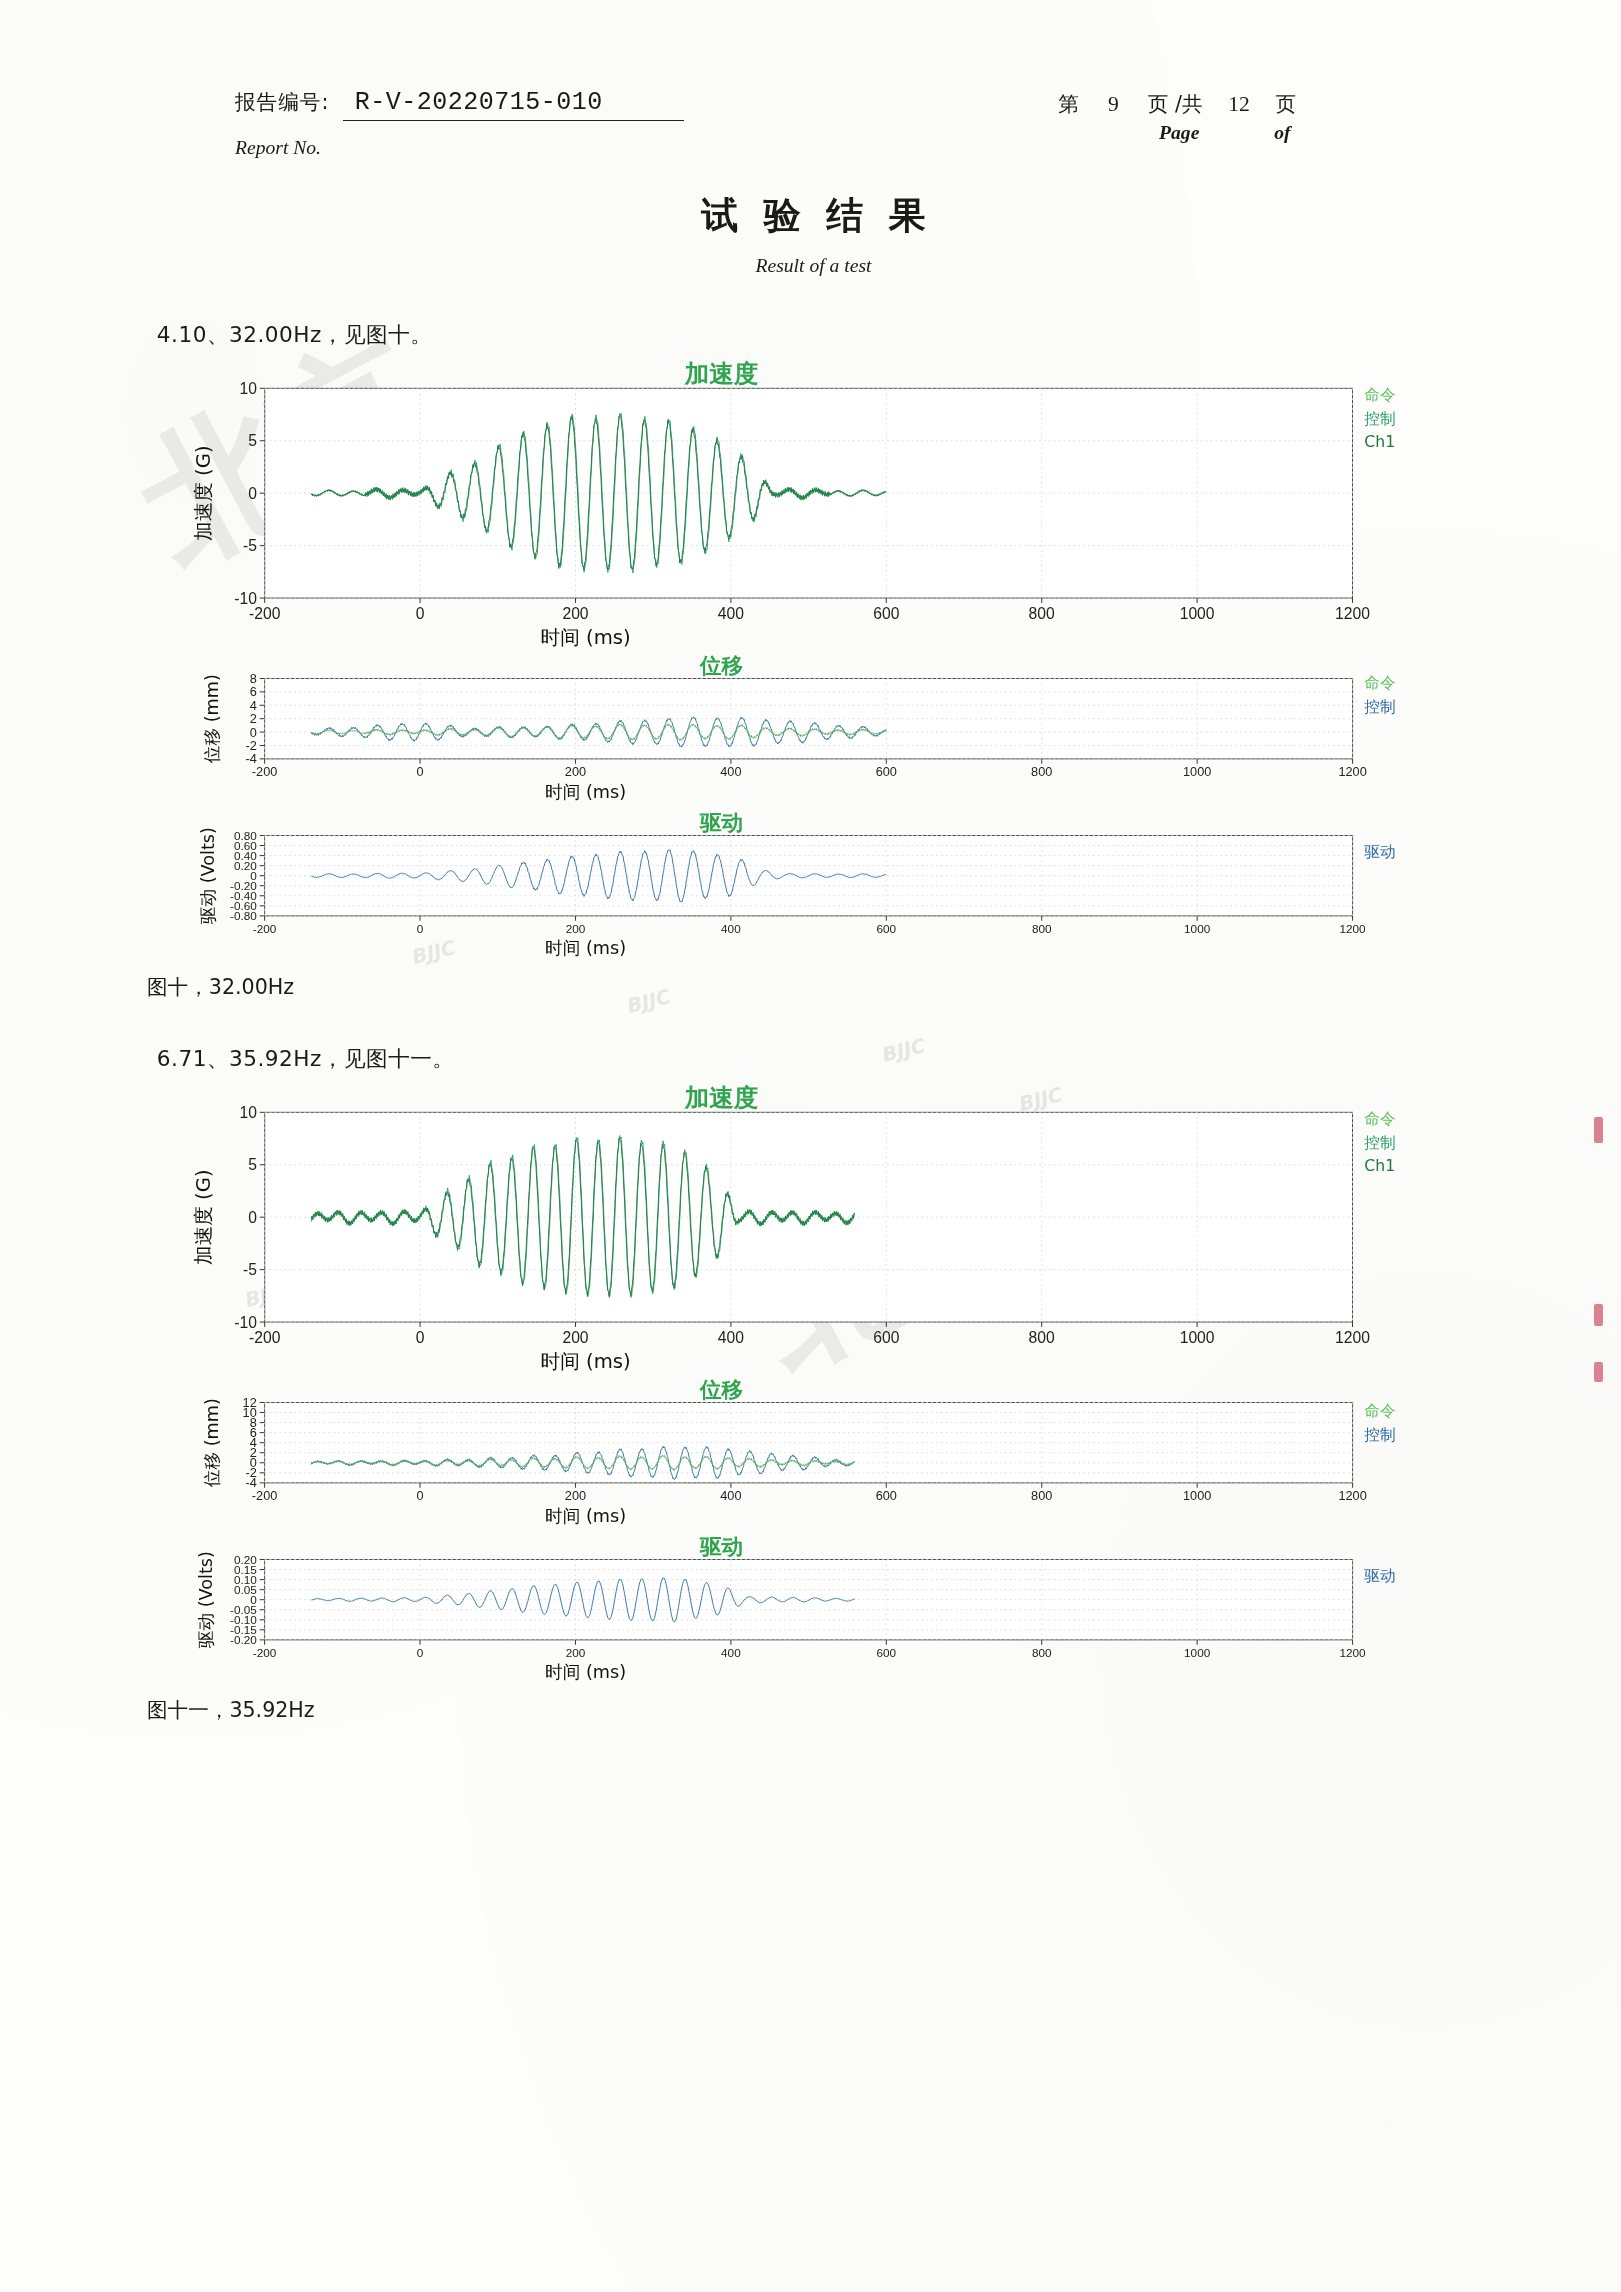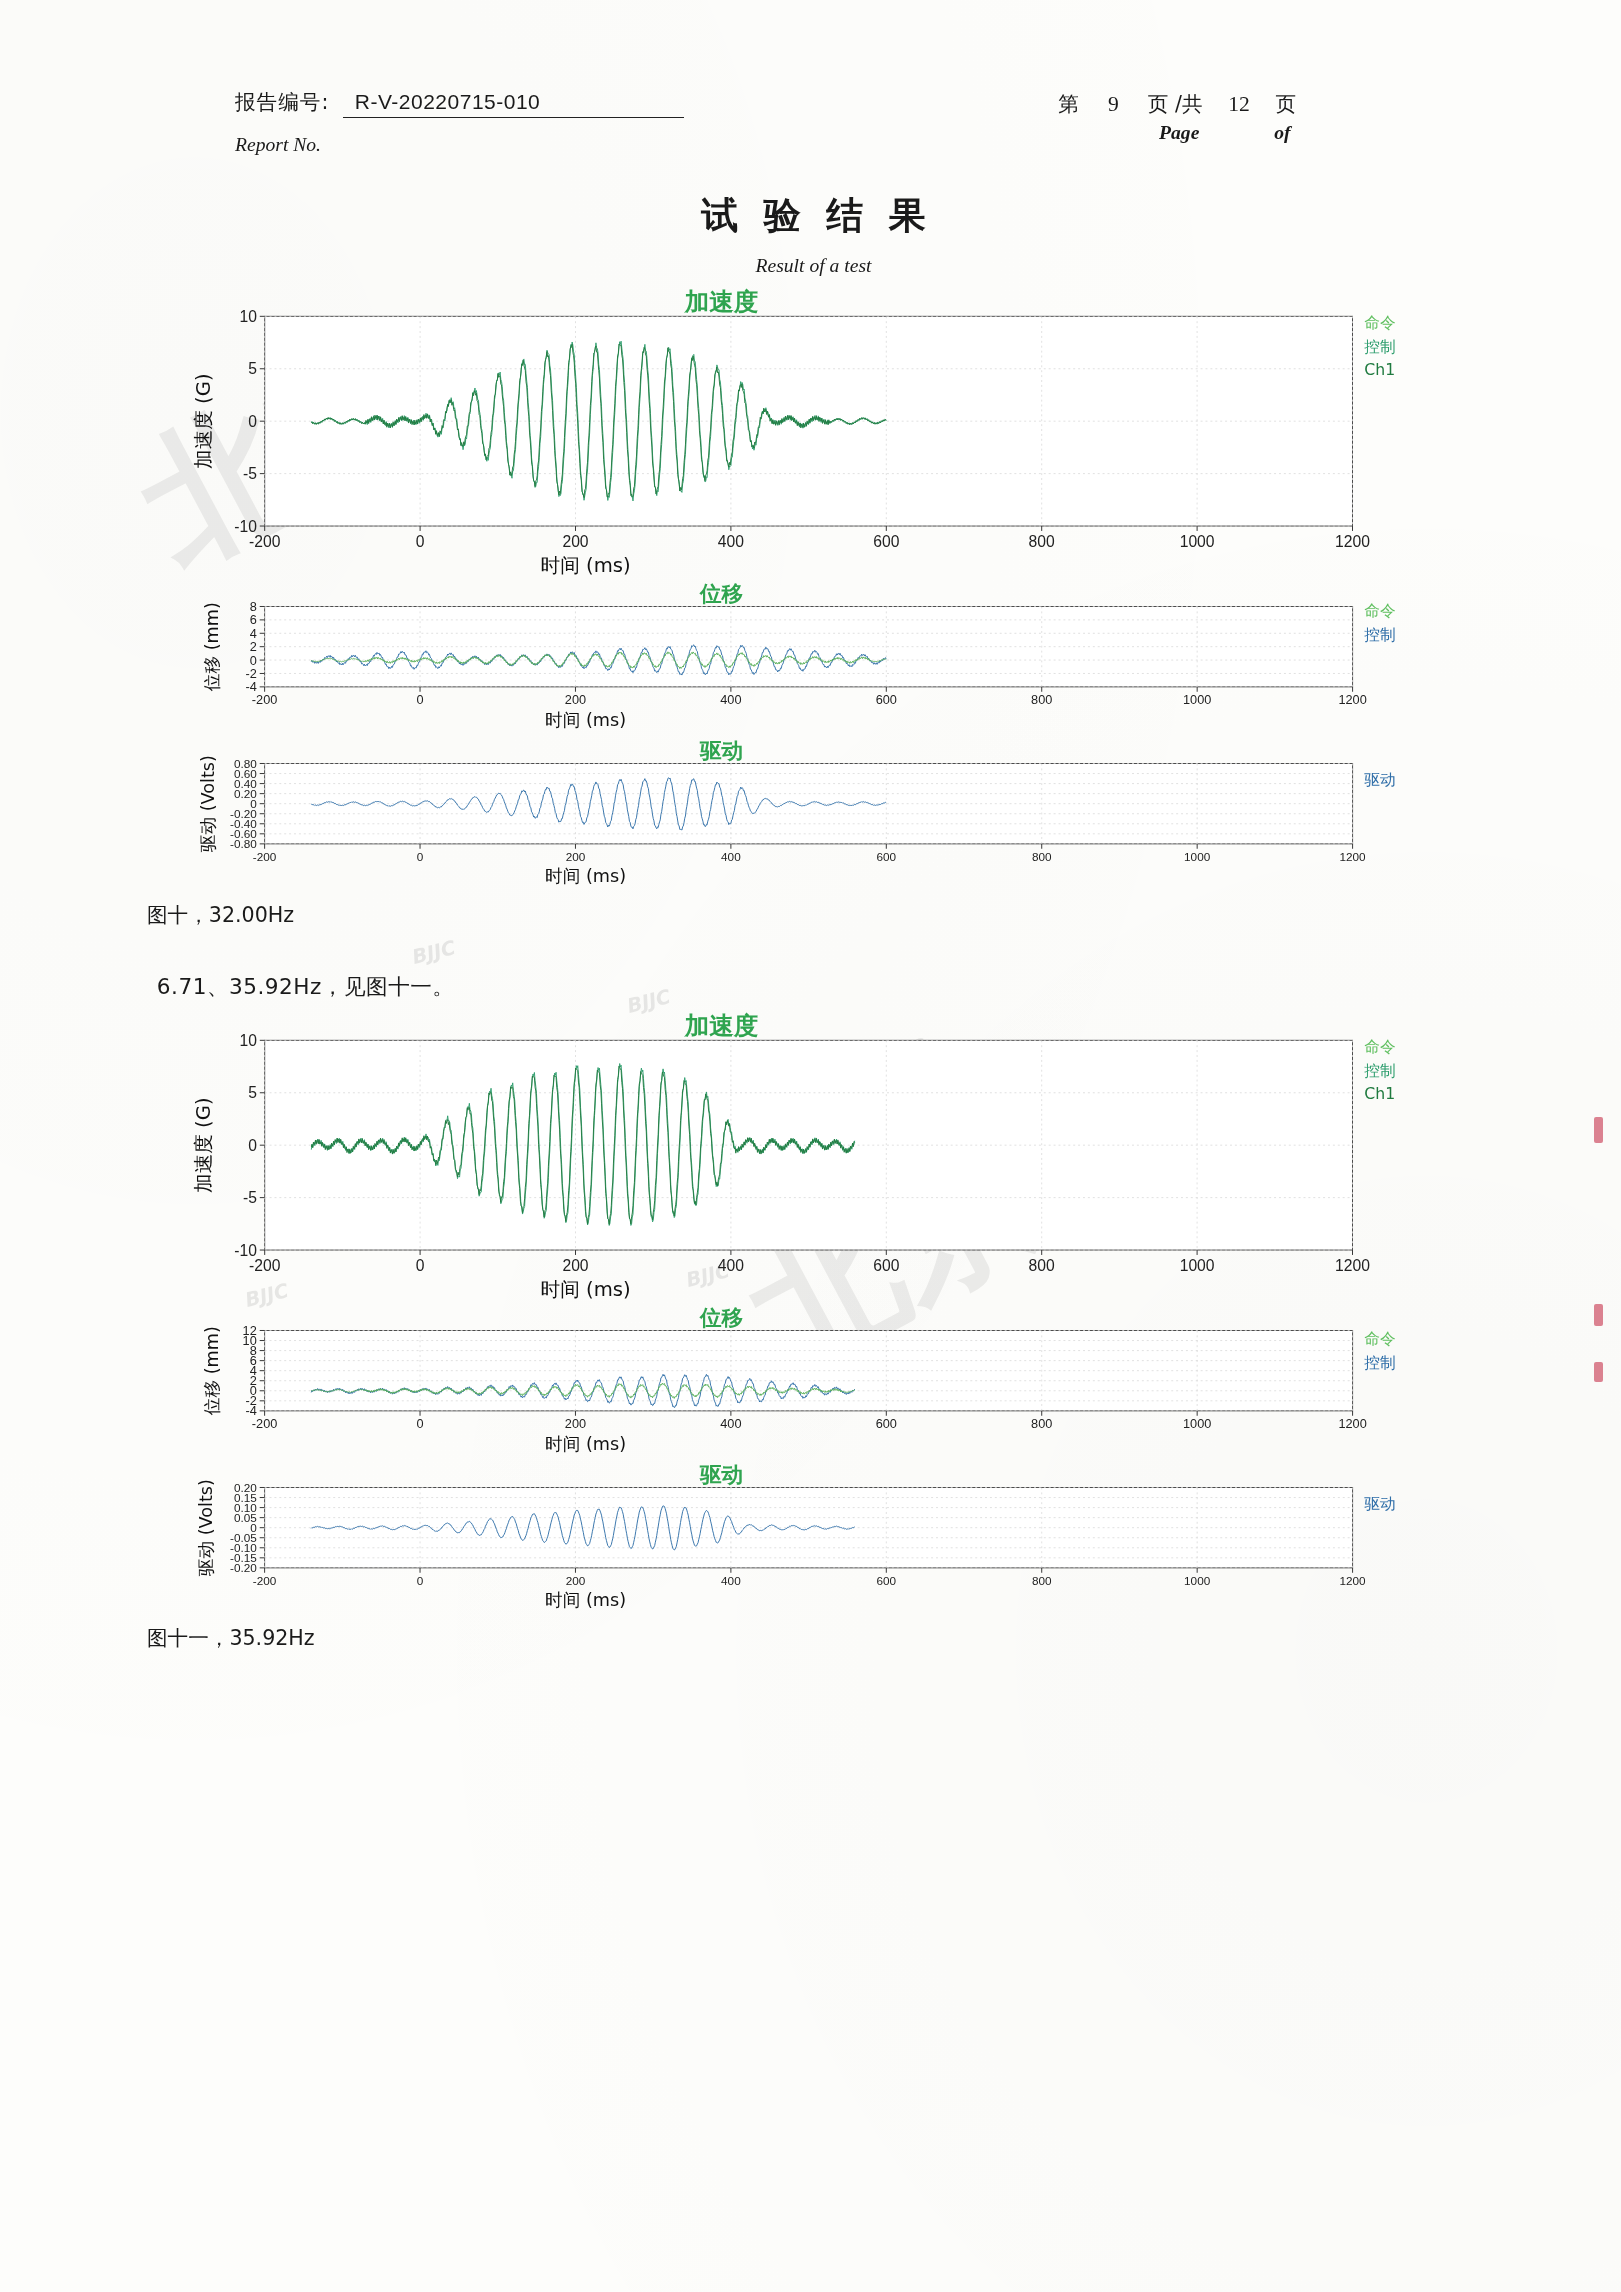--- a/index.html
+++ b/index.html
@@ -58,22 +58,22 @@
   .hdr-left .rowline {
     display: flex;
     align-items: baseline;
   }
   .rep-no-box {
     display: inline-block;
     min-width: 323px;
     border-bottom: 1.6px solid #222;
     margin-left: 13.7px;
     padding: 0 5.9px 2.9px 11.8px;
-    font-family: Liberation Sans, sans-serif;
-    font-size: 21px;
+    font-family: Liberation Mono, monospace;
+    font-size: 25px;
     letter-spacing: 0.5px;
   }
   .hdr-left .under {
     margin-left: 0px;
   }
   .hdr-right {
     position: absolute;
     right: 9.8px;
     top: 2px;
     text-align: left;
@@ -223,20 +223,21 @@
           <span>Page</span>
           <span style="display:inline-block; width:65px;"></span>
           <span>of</span>
         </div>
       </div>
     </div>
 
     <div class="title-cn">试验结果</div>
     <div class="title-en">Result of a test</div>
 
+    <div class="sec-head">4.10、32.00Hz，见图十。</div>
 
     <div class="figure">
       <div class="plot">
         <svg id="svg-fig10-accel" width="1333" height="294" viewBox="0 0 1360 300">
             <rect x="120" y="34" width="1110" height="214" fill="#ffffff" stroke="#4a4a4a" stroke-width="1"></rect>
             <line x1="120" y1="34" x2="120" y2="248" stroke="#d8d8d8" stroke-width="0.8" stroke-dasharray="2,3"></line>
             <line x1="278.57142857142856" y1="34" x2="278.57142857142856" y2="248" stroke="#d8d8d8" stroke-width="0.8" stroke-dasharray="2,3"></line>
             <line x1="437.1428571428571" y1="34" x2="437.1428571428571" y2="248" stroke="#d8d8d8" stroke-width="0.8" stroke-dasharray="2,3"></line>
             <line x1="595.7142857142857" y1="34" x2="595.7142857142857" y2="248" stroke="#d8d8d8" stroke-width="0.8" stroke-dasharray="2,3"></line>
             <line x1="754.2857142857142" y1="34" x2="754.2857142857142" y2="248" stroke="#d8d8d8" stroke-width="0.8" stroke-dasharray="2,3"></line>

